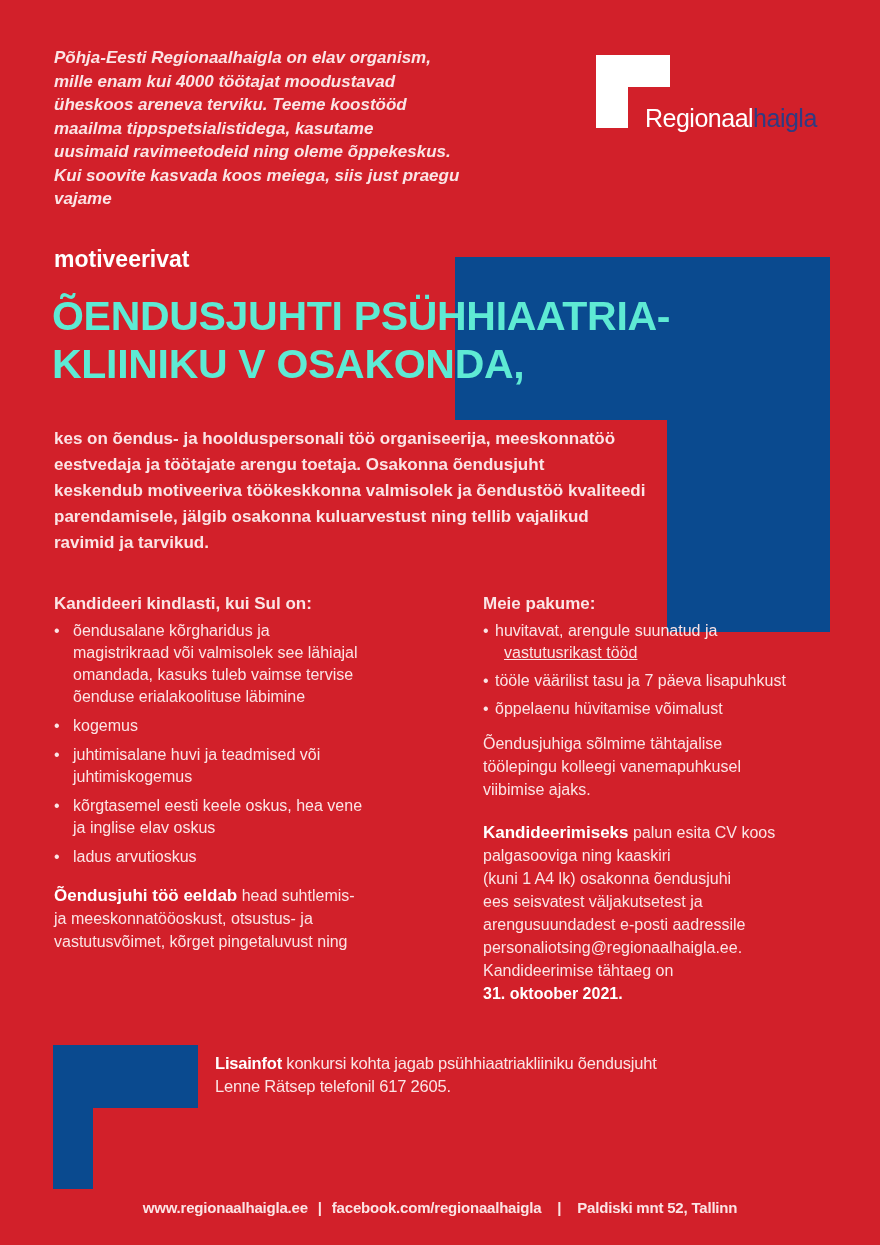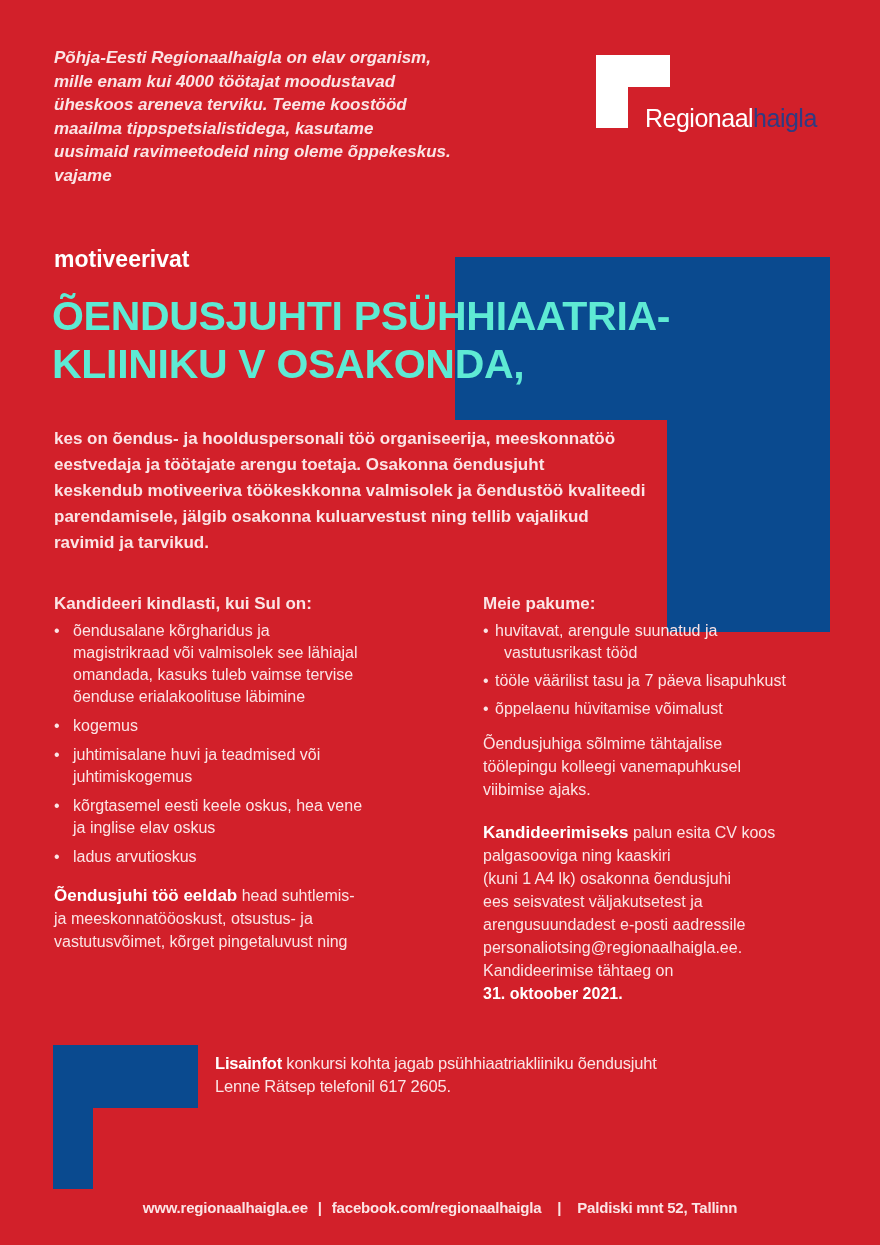--- a/index.html
+++ b/index.html
@@ -18,21 +18,21 @@
   .headline { left: 52px; top: 292px; font-size: 41px; font-weight: bold; line-height: 48px; color: #5eead4;
               letter-spacing: -0.3px; white-space: nowrap; }
   .lede { left: 54px; top: 426px; font-size: 17px; font-weight: bold; line-height: 26px; color: #FBE4E5; }
   .lede div { white-space: nowrap; }
   .h2 { font-size: 17px; font-weight: bold; color: #FBE4E5; white-space: nowrap; }
   .list { margin: 0; padding: 0; list-style: none; font-size: 16px; line-height: 22px; color: #FBE4E5; }
   .list li { position: relative; padding-left: 19px; margin-bottom: 7px; }
   .list li .bullet { position: absolute; left: 0; top: 0; }
   .list li div { white-space: nowrap; }
   .list.right li { padding-left: 12px; margin-bottom: 6px; }
-  .list.right li .cont { padding-left: 9px; }
+  .list.right li .cont { padding-left: 9px; text-decoration: underline; }
   .para { font-size: 16px; line-height: 23px; color: #FBE4E5; }
   .para div { white-space: nowrap; }
   .para b { color: #fff; }
   .lisa { left: 215px; top: 1052px; font-size: 16.5px; line-height: 23px; color: #FBE4E5; letter-spacing: -0.2px; }
   .lisa div { white-space: nowrap; }
   .lisa b { color: #fff; }
   .footer { left: 0; width: 880px; top: 1199px; text-align: center; font-size: 15px; font-weight: bold;
             color: #FBE4E5; white-space: nowrap; letter-spacing: -0.2px; }
   .footer .sep { margin: 0 10px; }
 </style>
@@ -51,20 +51,21 @@
     <span class="a">Regionaal</span><span class="b">haigla</span>
   </div>
 </div>
 
 <div class="abs intro">
   <div>Põhja-Eesti Regionaalhaigla on elav organism,</div>
   <div>mille enam kui 4000 töötajat moodustavad</div>
   <div>üheskoos areneva terviku. Teeme koostööd</div>
   <div>maailma tippspetsialistidega, kasutame</div>
   <div>uusimaid ravimeetodeid ning oleme õppekeskus.</div>
+  <div>Kui soovite kasvada koos meiega, siis just praegu</div>
   <div>vajame</div>
 </div>
 
 <div class="abs motiv">motiveerivat</div>
 <div class="abs headline">
   <div>ÕENDUSJUHTI PSÜHHIAATRIA-</div>
   <div>KLIINIKU V OSAKONDA,</div>
 </div>
 
 <div class="abs lede">

